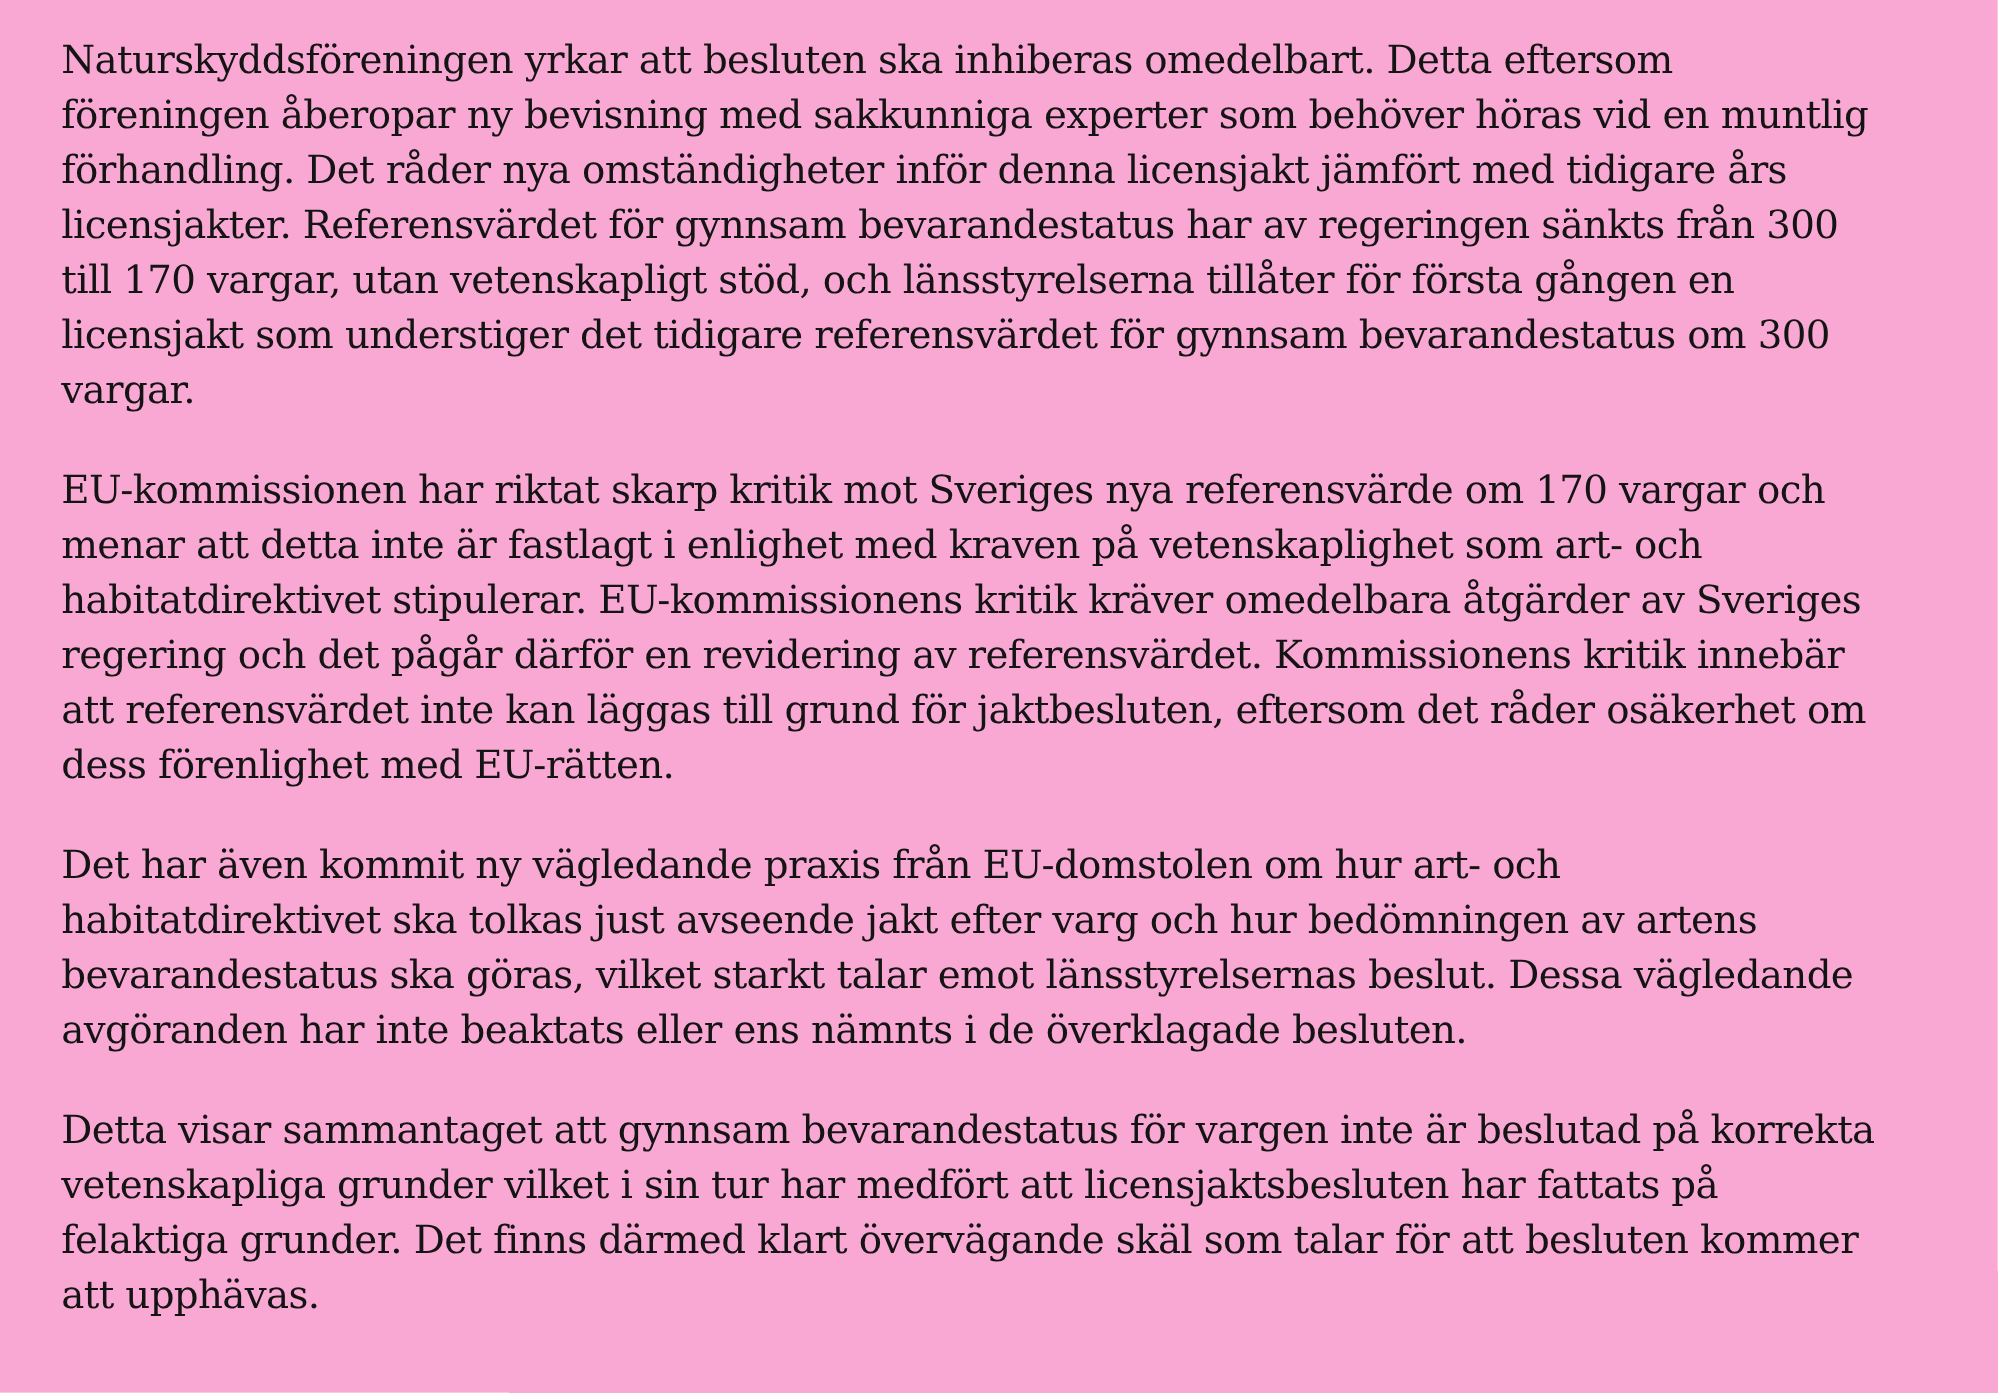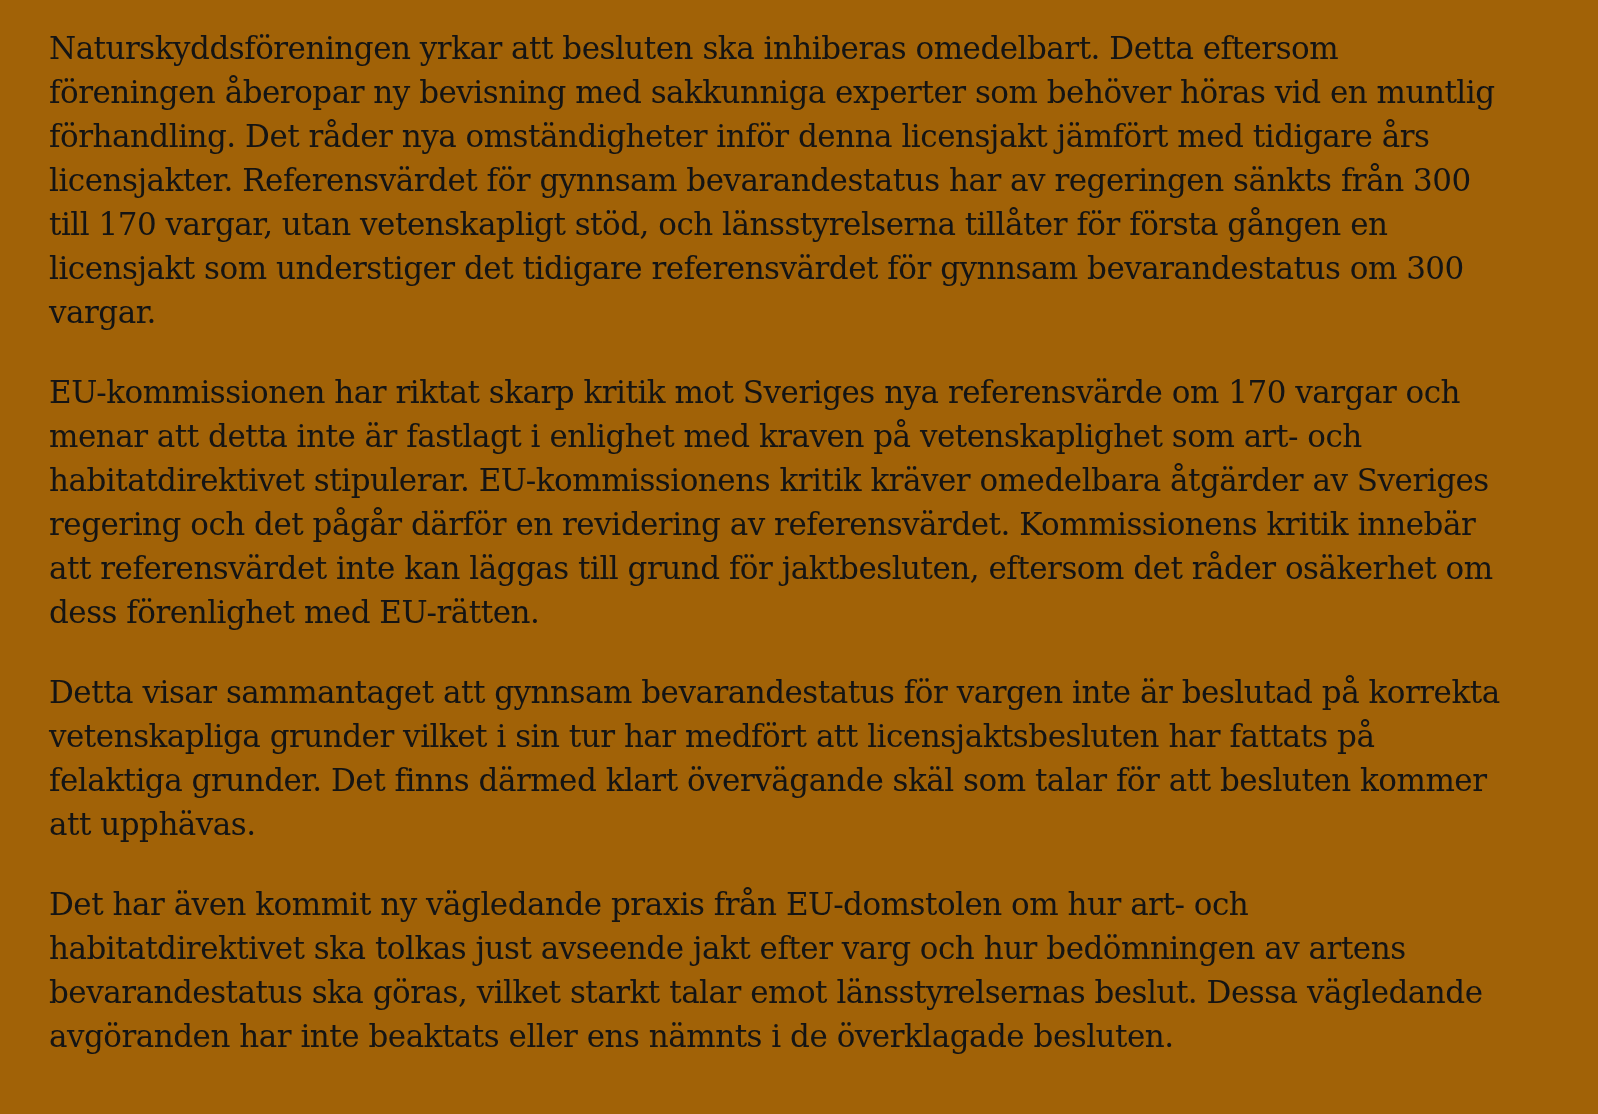--- a/index.html
+++ b/index.html
@@ -11,21 +11,21 @@
     width: 1598px;
     height: 1114px;
     box-sizing: border-box;
     overflow: hidden;
   }
   .doc {
     box-sizing: border-box;
     width: 1598px;
     height: 1114px;
     padding: 26px 48px 0 49px;
-    background: #a16207;
+    background: #f9a8d4;
     color: #141414;
     font-family: "DejaVu Serif", serif;
     font-size: 31px;
     line-height: 44px;
     letter-spacing: -0.5px;
   }
   .doc p {
     margin: 0 0 36px 0;
     white-space: pre-line; 
     text-rendering: optimizeLegibility;
@@ -41,21 +41,21 @@
 licensjakter. Referensvärdet för gynnsam bevarandestatus har av regeringen sänkts från 300
 till 170 vargar, utan vetenskapligt stöd, och länsstyrelserna tillåter för första gången en
 licensjakt som understiger det tidigare referensvärdet för gynnsam bevarandestatus om 300
 vargar.</p>
   <p>EU-kommissionen har riktat skarp kritik mot Sveriges nya referensvärde om 170 vargar och
 menar att detta inte är fastlagt i enlighet med kraven på vetenskaplighet som art- och
 habitatdirektivet stipulerar. EU-kommissionens kritik kräver omedelbara åtgärder av Sveriges
 regering och det pågår därför en revidering av referensvärdet. Kommissionens kritik innebär
 att referensvärdet inte kan läggas till grund för jaktbesluten, eftersom det råder osäkerhet om
 dess förenlighet med EU-rätten.</p>
+  <p>Det har även kommit ny vägledande praxis från EU-domstolen om hur art- och
+habitatdirektivet ska tolkas just avseende jakt efter varg och hur bedömningen av artens
+bevarandestatus ska göras, vilket starkt talar emot länsstyrelsernas beslut. Dessa vägledande
+avgöranden har inte beaktats eller ens nämnts i de överklagade besluten.</p>
   <p>Detta visar sammantaget att gynnsam bevarandestatus för vargen inte är beslutad på korrekta
 vetenskapliga grunder vilket i sin tur har medfört att licensjaktsbesluten har fattats på
 felaktiga grunder. Det finns därmed klart övervägande skäl som talar för att besluten kommer
 att upphävas.</p>
-  <p>Det har även kommit ny vägledande praxis från EU-domstolen om hur art- och
-habitatdirektivet ska tolkas just avseende jakt efter varg och hur bedömningen av artens
-bevarandestatus ska göras, vilket starkt talar emot länsstyrelsernas beslut. Dessa vägledande
-avgöranden har inte beaktats eller ens nämnts i de överklagade besluten.</p>
 </main>
 
 </body></html>

